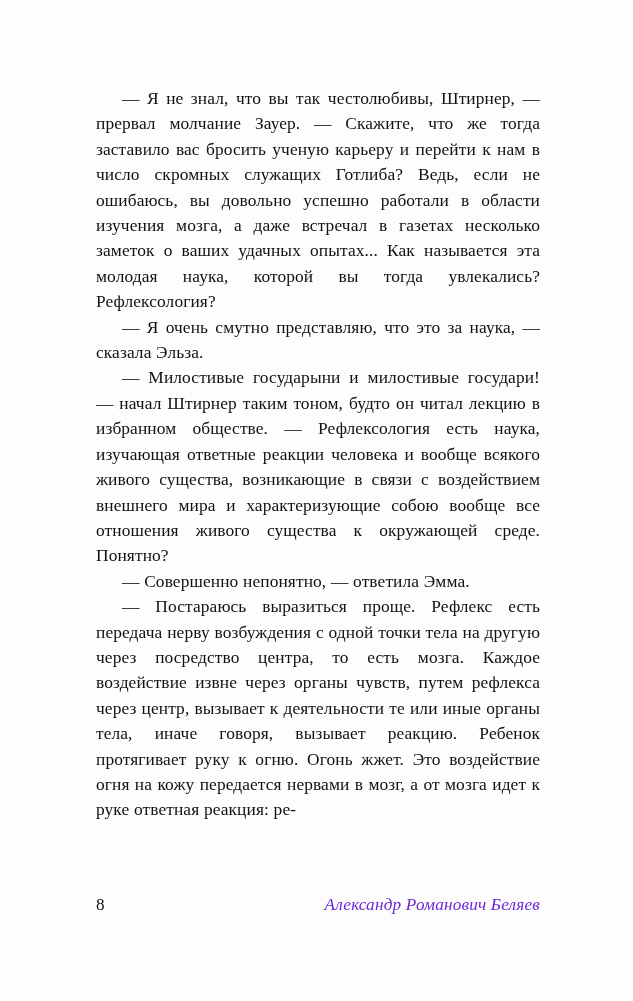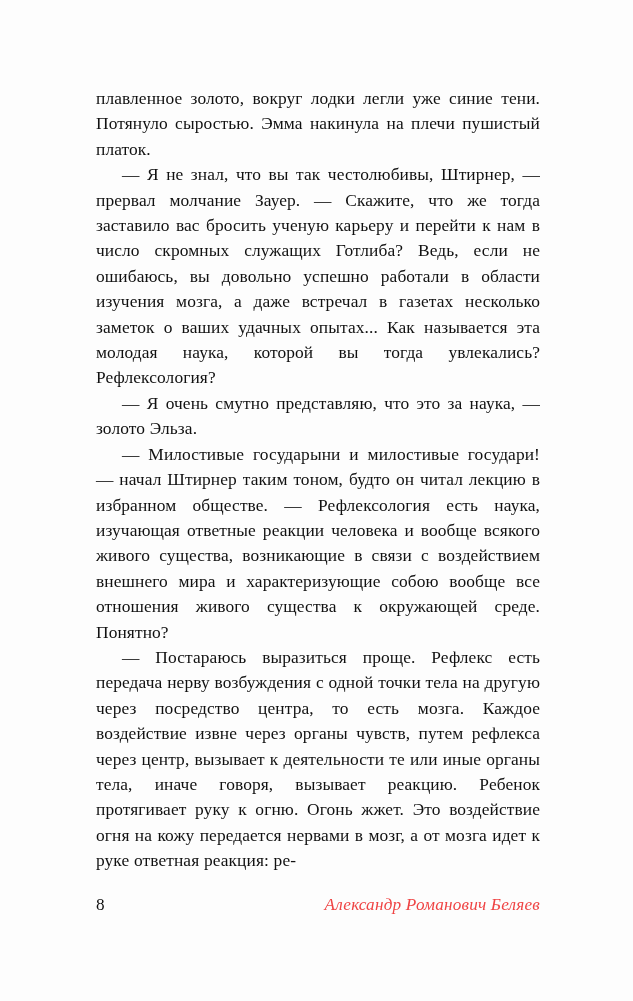--- a/index.html
+++ b/index.html
@@ -49,34 +49,34 @@
     align-items: baseline;
     justify-content: space-between;
     font-size: 17.2px;
   }
   .folio {
     font-family: "Liberation Serif", "DejaVu Serif", serif;
     color: #111111;
   }
   .running-head {
     font-style: italic;
-    color: #ef4444;
+    color: #6d28d9;
     letter-spacing: 0.2px;
   }
 </style>
 </head>
 <body>
 
 <div class="page">
 
   <div class="text-column">
-    <p class="para">плавленное золото, вокруг лодки легли уже синие тени. Потянуло сыростью. Эмма накинула на плечи пушистый платок.</p>
     <p class="para indent">— Я не знал, что вы так честолюбивы, Штирнер, — прервал молчание Зауер. — Скажите, что же тогда заставило вас бросить ученую карьеру и перейти к нам в число скромных служащих Готлиба? Ведь, если не ошибаюсь, вы довольно успешно работали в области изучения мозга, а даже встречал в газетах несколько заметок о ваших удачных опытах... Как называется эта молодая наука, которой вы тогда увлекались? Рефлексология?</p>
-    <p class="para indent">— Я очень смутно представляю, что это за наука, — золото Эльза.</p>
+    <p class="para indent">— Я очень смутно представляю, что это за наука, — сказала Эльза.</p>
     <p class="para indent">— Милостивые государыни и милостивые государи! — начал Штирнер таким тоном, будто он читал лекцию в избранном обществе. — Рефлексология есть наука, изучающая ответные реакции человека и вообще всякого живого существа, возникающие в связи с воздействием внешнего мира и характеризующие собою вообще все отношения живого существа к окружающей среде. Понятно?</p>
+    <p class="para indent">— Совершенно непонятно, — ответила Эмма.</p>
     <p class="para indent">— Постараюсь выразиться проще. Рефлекс есть передача нерву возбуждения с одной точки тела на другую через посредство центра, то есть мозга. Каждое воздействие извне через органы чувств, путем рефлекса через центр, вызывает к деятельности те или иные органы тела, иначе говоря, вызывает реакцию. Ребенок протягивает руку к огню. Огонь жжет. Это воздействие огня на кожу передается нервами в мозг, а от мозга идет к руке ответная реакция: ре-</p>
   </div>
 
   <div class="footer">
     <span class="folio">8</span>
     <span class="running-head">Александр Романович Беляев</span>
   </div>
 
 </div>
 

